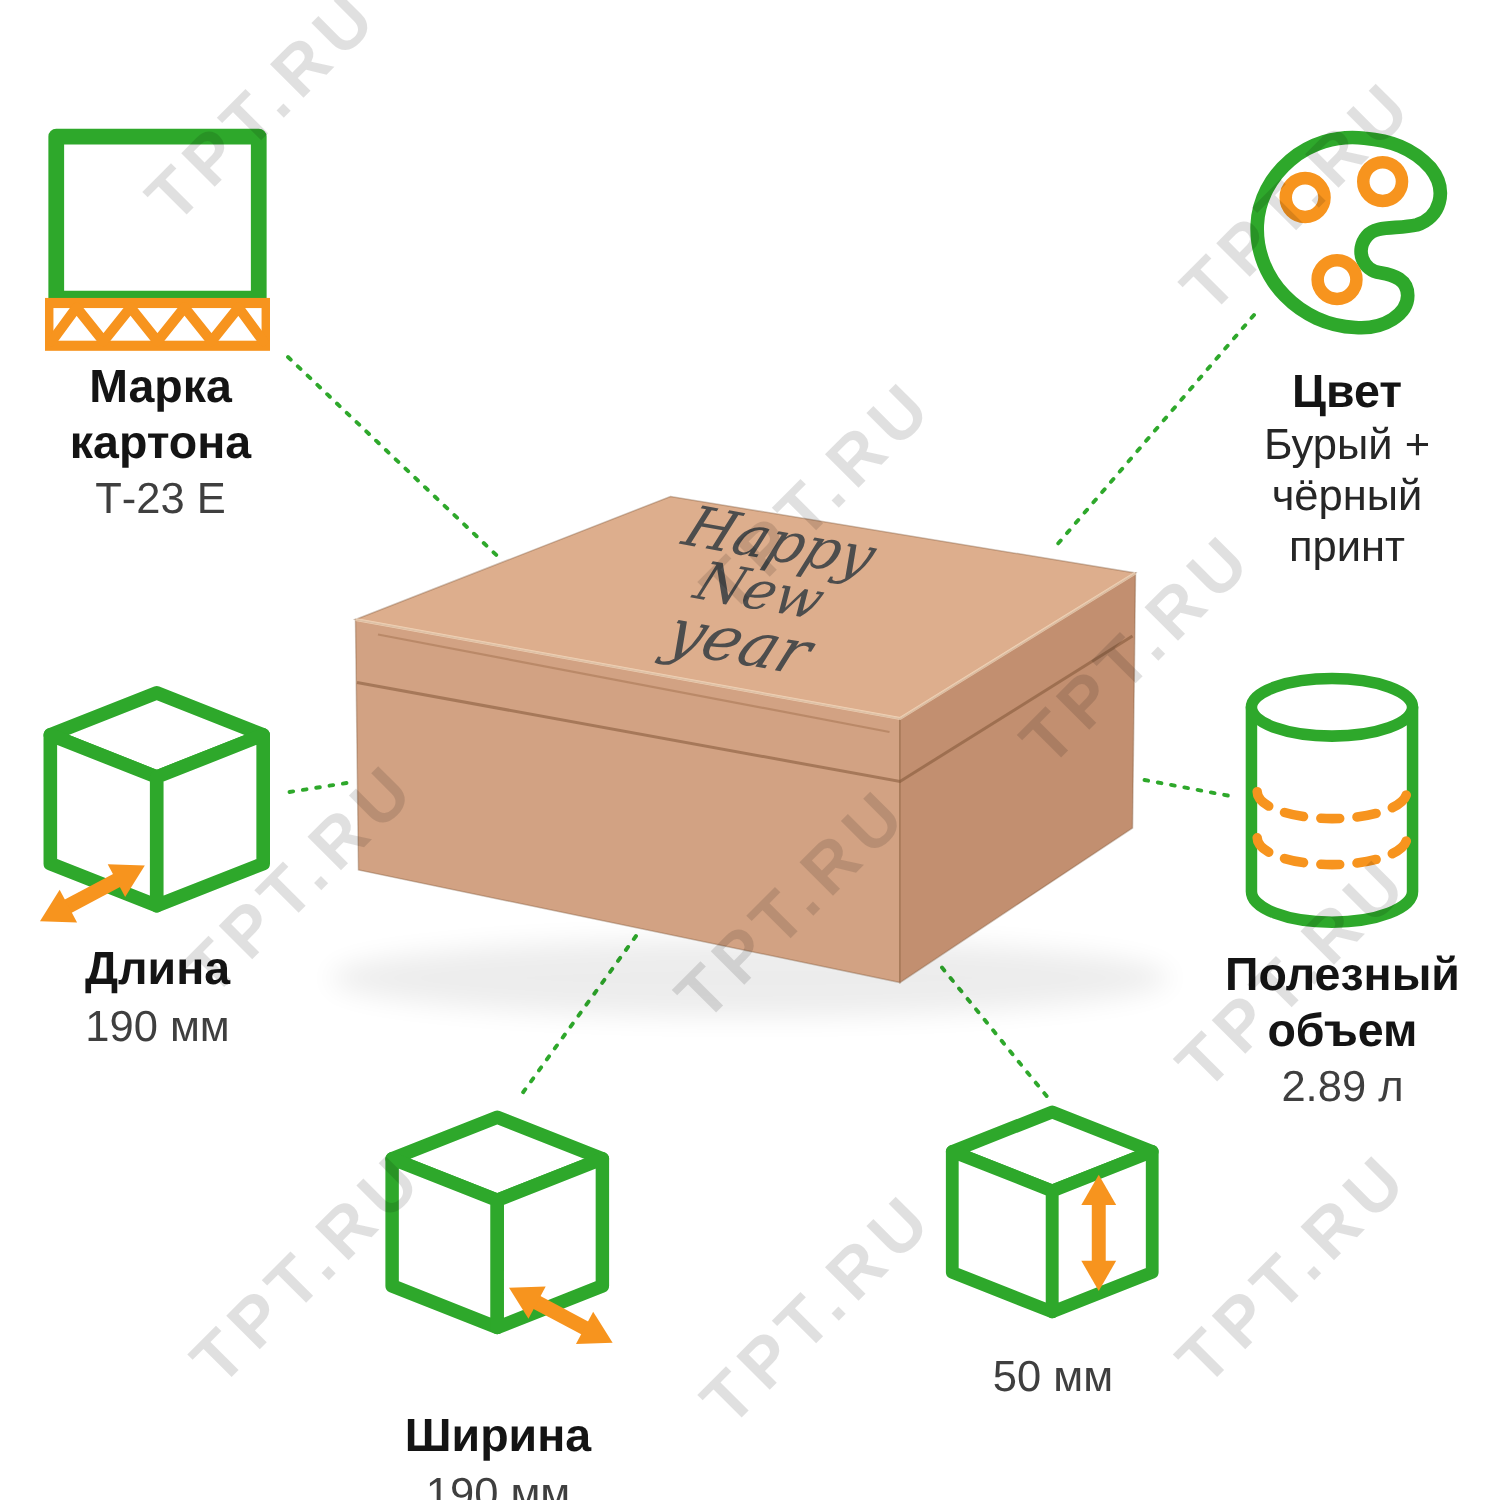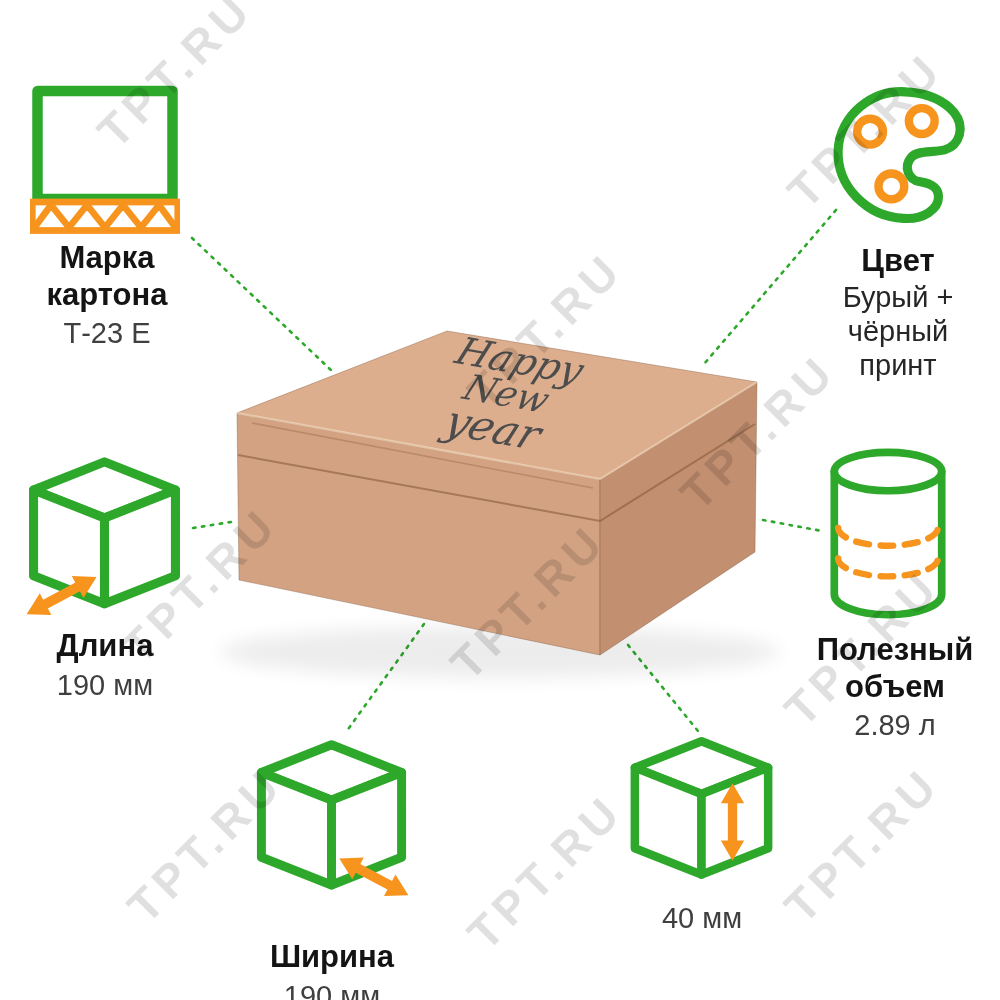--- a/index.html
+++ b/index.html
@@ -153,16 +153,16 @@
     <div class="lbl">объем</div>
     <div class="val">2.89 л</div>
   </div>
 
   <div class="spec" style="left:212px;top:939px;width:240px">
     <div class="lbl">Ширина</div>
     <div class="val">190 мм</div>
   </div>
 
   <div class="spec" style="left:582px;top:898px;width:240px">
-    <div class="val">40 мм</div>
+    <div class="val">50 мм</div>
   </div>
 
 </div>
 
 </body></html>

